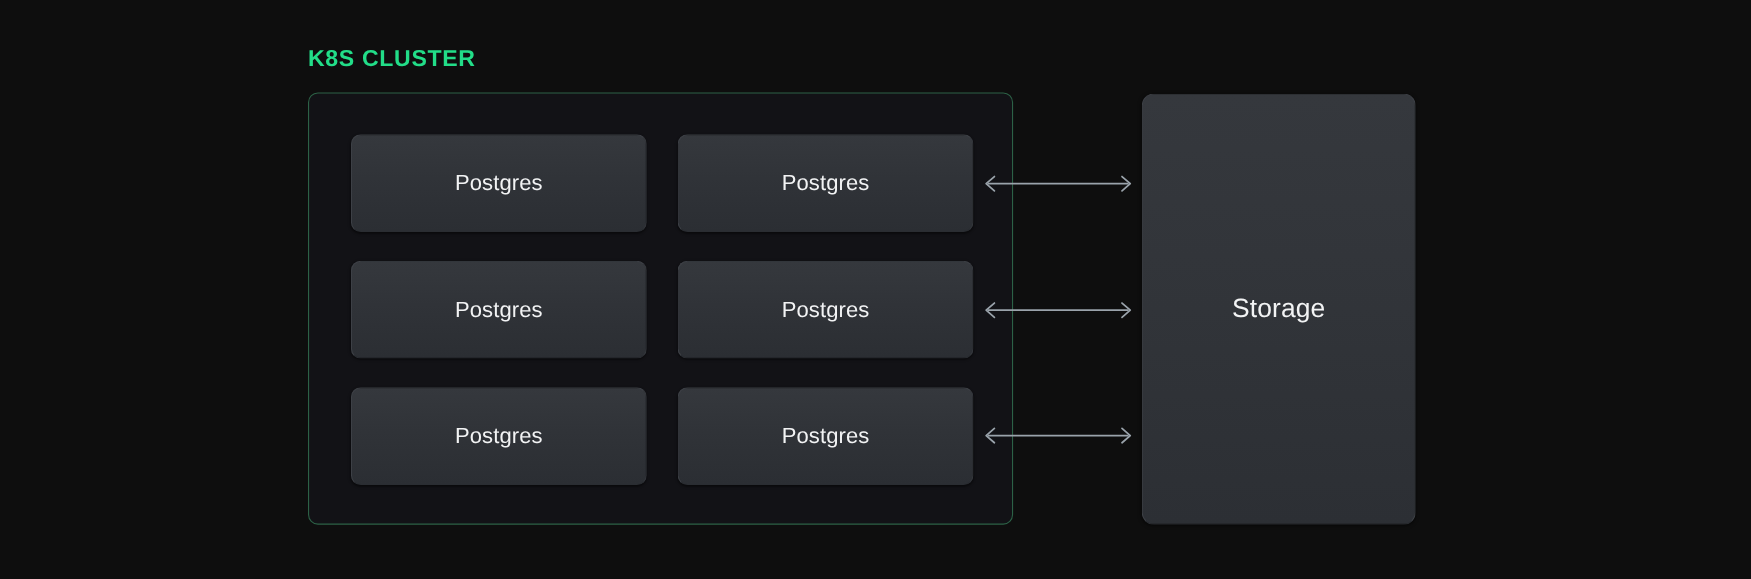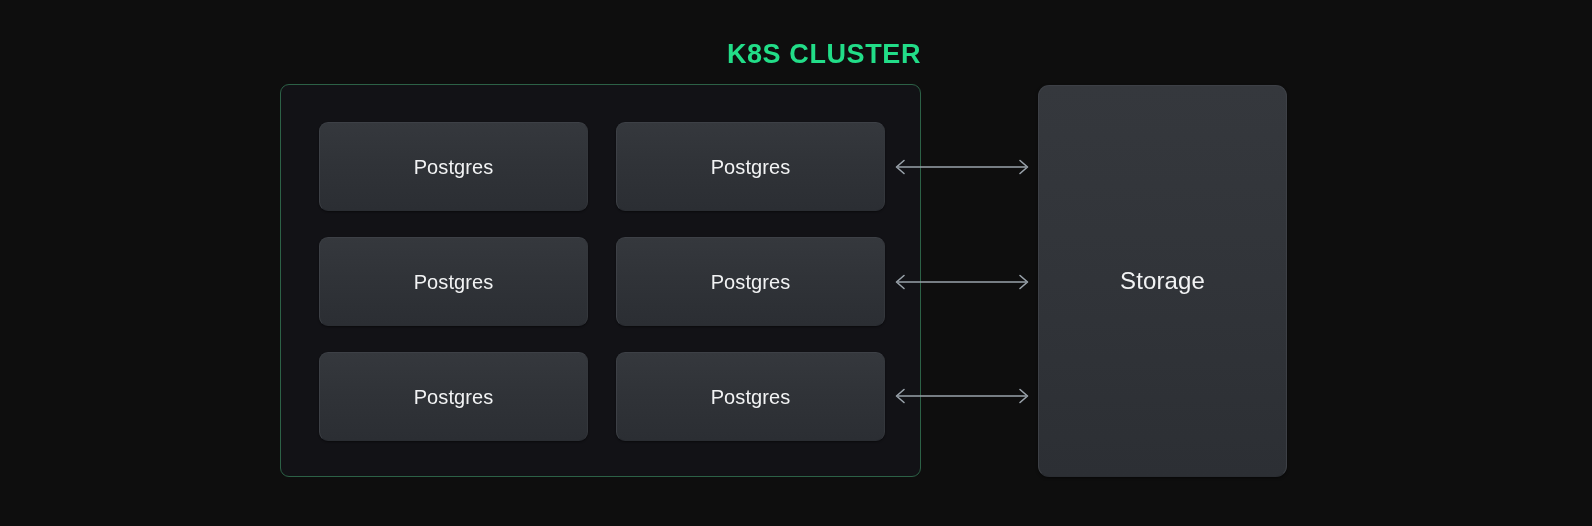--- a/index.html
+++ b/index.html
@@ -20,23 +20,23 @@
     background: #0e0e0e;
     overflow: hidden;
   }
 
   
   .cluster-title {
     position: absolute;
     left: 280px;
     top: 40px;
     width: 641px;
-    text-align: right;
+    text-align: left;
     color: #22dd88;
-    font-size: 27px;
+    font-size: 21px;
     font-weight: bold;
     letter-spacing: 0.6px;
     line-height: 28px;
     white-space: nowrap;
     user-select: none;
   }
 
   
   .cluster-box {
     position: absolute;

